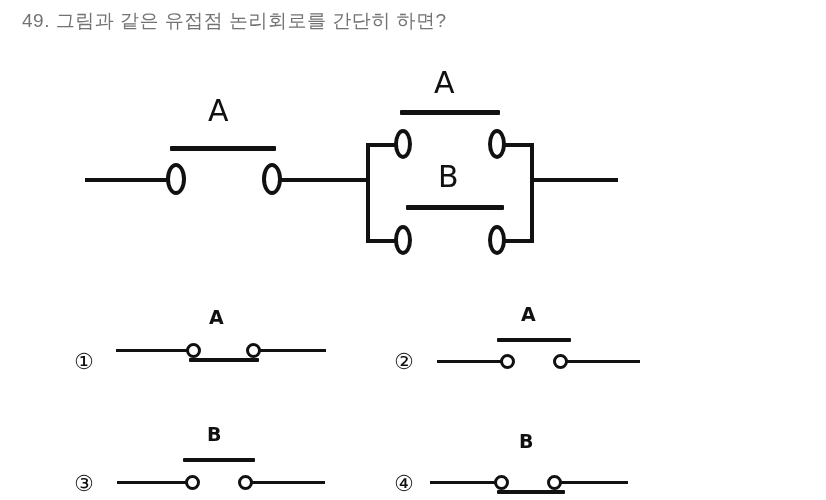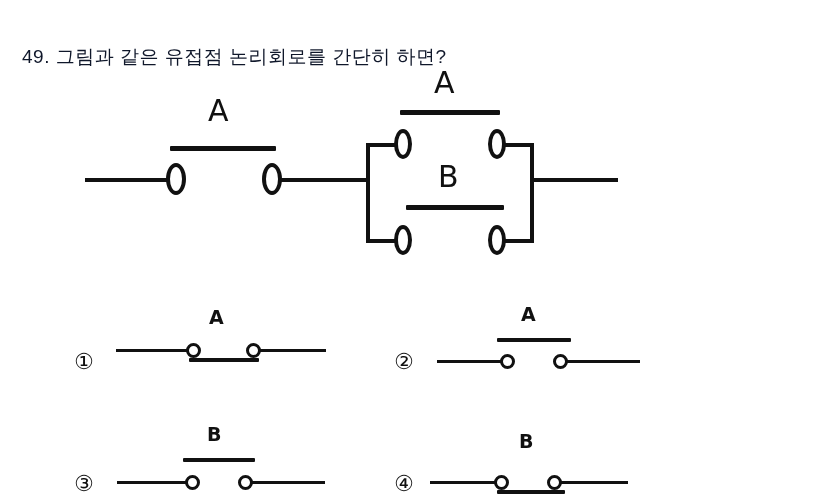--- a/index.html
+++ b/index.html
@@ -17,22 +17,21 @@
   }
 
   
   #question-title {
     position: absolute;
     left: 22px;
     top: 8px;
     font-size: 19px;
     letter-spacing: 0.5px;
     white-space: nowrap;
-    color: #0f172a;
-    margin-top: 36px;
+    color: #737373;
   }
 
   
   .wire {
     position: absolute;
     background: #111111;
   }
   .wire-h { height: 4px; }
   .wire-v { width: 4px; }
 

